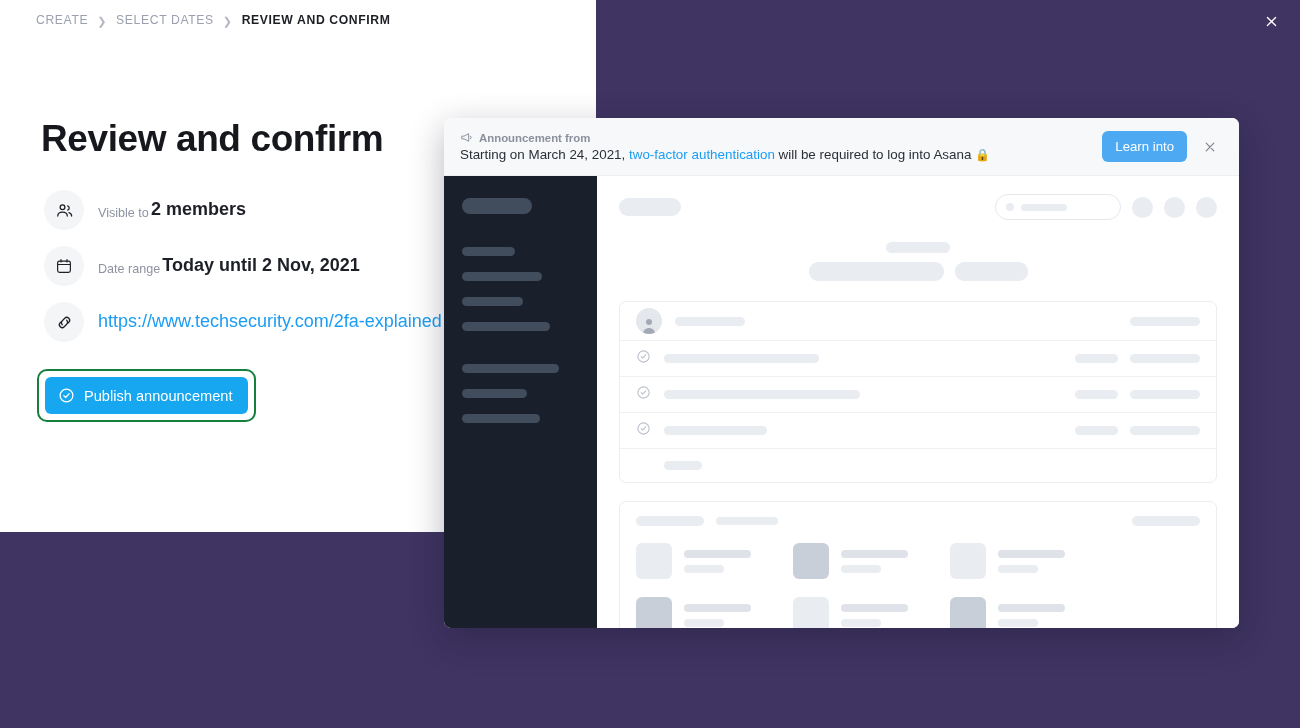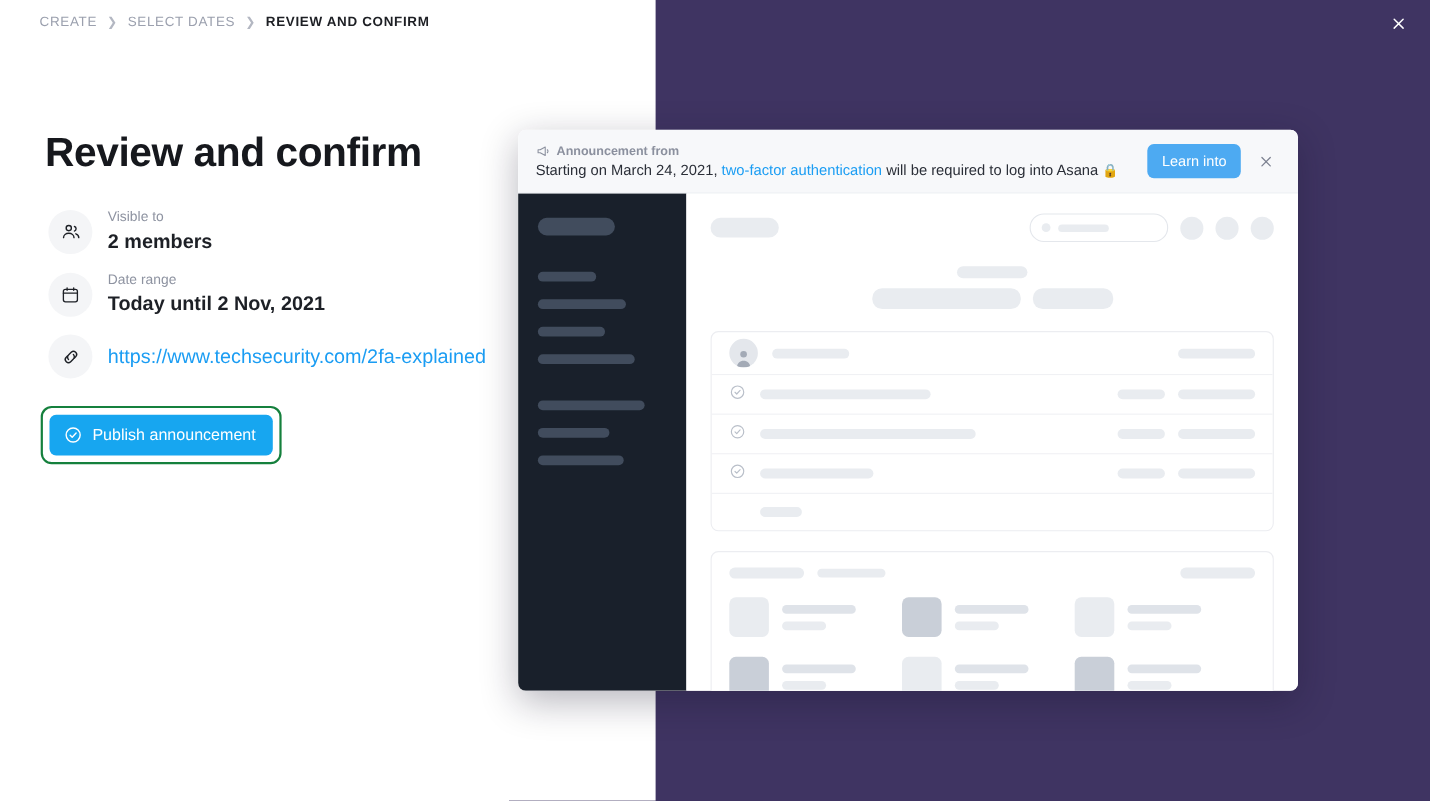--- a/index.html
+++ b/index.html
@@ -6,21 +6,21 @@
   html, body {
     width: 1300px; height: 728px;
     font-family: "Liberation Sans", sans-serif;
     overflow: hidden;
   }
   body { position: relative; background: #3f3462; }
 
   
   #left-panel {
     position: absolute; left: 0; top: 0;
-    width: 596px; height: 728px;
+    width: 596px; height: 532px;
     background: #ffffff;
     z-index: 3;
     padding-left: 35px;
   }
 
   
   #breadcrumb {
     position: absolute; left: 36px; top: 13px;
     display: flex; align-items: center; gap: 9px;
     font-size: 12.2px; letter-spacing: .62px;
@@ -44,21 +44,21 @@
     position: absolute; left: 44px; top: 190px;
     display: flex; flex-direction: column; gap: 16px;
   }
   .detail-row { display: flex; align-items: center; gap: 14px; }
   .detail-icon {
     width: 40px; height: 40px; border-radius: 50%;
     background: #f4f5f7; flex: none;
     display: flex; align-items: center; justify-content: center;
   }
   .detail-icon svg { display: block; }
-  .detail-text { display: flex; flex-direction: column; gap: 2px; }
+  .detail-text { display: flex; flex-direction: row; gap: 2px; align-items: flex-end; }
   .detail-label { font-size: 12.6px; color: #8e93a1; line-height: 1.25; }
   .detail-value { font-size: 18px; font-weight: 700; color: #1d2026; line-height: 1.3; }
   .detail-value.link { color: #1b9df3; font-weight: 400; }
 
   
   #publish-wrap {
     position: absolute; left: 37px; top: 369px;
     padding: 6px; border-radius: 10px;
     border: 2px solid #15803d;
     display: inline-block;
@@ -67,22 +67,22 @@
     display: flex; align-items: center; gap: 9px;
     background: #17a6f0; border: none; cursor: pointer;
     border-radius: 6px; padding: 10px 16px 10px 13px;
     color: #ffffff; font-size: 14.6px;
     font-family: "Liberation Sans", sans-serif;
   }
   #publish-button svg { display: block; flex: none; }
 
   
   #mock-window {
-    position: absolute; left: 471px; top: 118px;
-    width: 709px; height: 510px;
+    position: absolute; left: 444px; top: 118px;
+    width: 795px; height: 510px;
     background: #ffffff; border-radius: 7px;
     box-shadow: 0 10px 34px rgba(20,16,40,.30);
     overflow: hidden; z-index: 5;
   }
 
   
   #announcement-banner {
     height: 58px; background: #f7f8fa;
     border-bottom: 1px solid #eceef2;
     display: flex; align-items: center;

